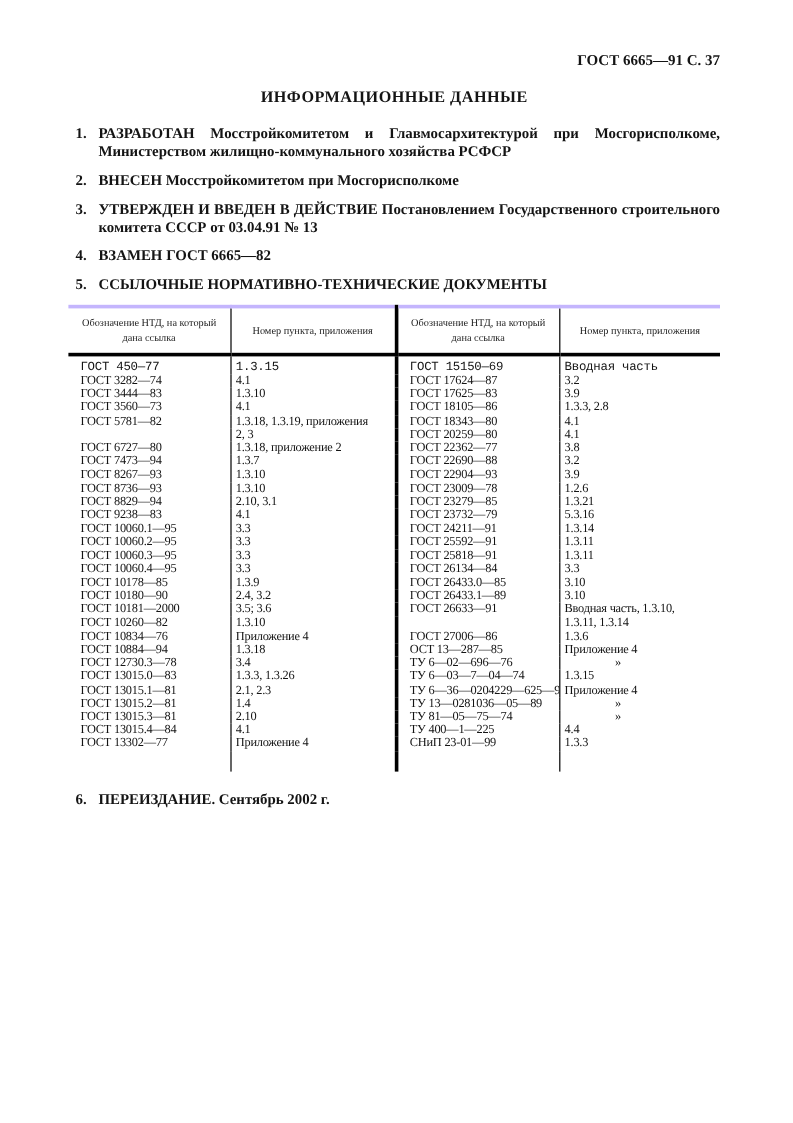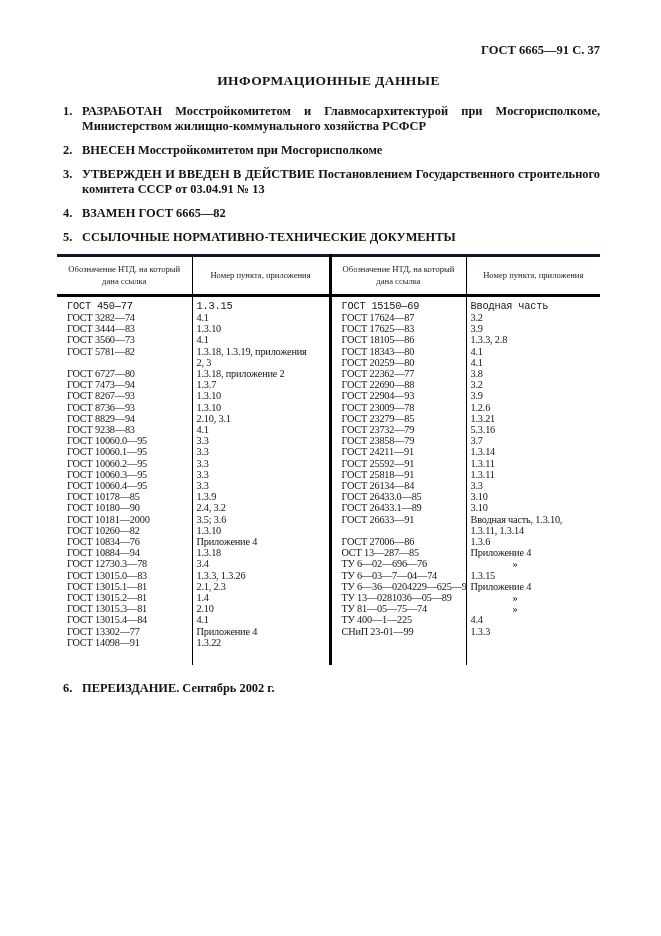--- a/index.html
+++ b/index.html
@@ -12,21 +12,21 @@
   .doc-ref{text-align:right;font-weight:bold;font-size:12.5px;line-height:1.1;}
   .title{text-align:center;font-weight:bold;font-size:13.5px;letter-spacing:.4px;margin:15px 0 15px 0;font-family:Liberation Serif, serif;}
   .items{margin:0;}
   .item{
     position:relative;margin:0 0 9px 6px;padding-left:19px;
     font-weight:bold;font-size:12.4px;line-height:1.21;text-align:justify;
   }
   .item .num{position:absolute;left:0;top:0;}
   .ref-table{
     border-collapse:collapse;table-layout:fixed;width:543px;margin-top:7px;
-    border-top:3px solid #0f172a;
+    border-top:3px solid #c4b5fd;
   }
   .ref-table col.c1{width:135px;}
   .ref-table col.c2{width:138px;}
   .ref-table col.c3{width:136px;}
   .ref-table col.c4{width:134px;}
   .ref-table th{
     font-weight:normal;font-size:8.6px;line-height:1.4;text-align:center;vertical-align:middle;
     height:33px;padding:2px 8px;border-bottom:3px solid #000;color:#222;
   }
   .ref-table th:nth-child(1),.ref-table td:nth-child(1){border-right:1px solid #000;}
@@ -139,26 +139,20 @@
           <td>ГОСТ 23279—85</td>
           <td>1.3.21</td>
         </tr>
         <tr>
           <td>ГОСТ 9238—83</td>
           <td>4.1</td>
           <td>ГОСТ 23732—79</td>
           <td>5.3.16</td>
         </tr>
         <tr>
-          <td>ГОСТ 10060.0—95</td>
-          <td>3.3</td>
-          <td>ГОСТ 23858—79</td>
-          <td>3.7</td>
-        </tr>
-        <tr>
           <td>ГОСТ 10060.1—95</td>
           <td>3.3</td>
           <td>ГОСТ 24211—91</td>
           <td>1.3.14</td>
         </tr>
         <tr>
           <td>ГОСТ 10060.2—95</td>
           <td>3.3</td>
           <td>ГОСТ 25592—91</td>
           <td>1.3.11</td>
@@ -246,26 +240,20 @@
           <td>4.1</td>
           <td>ТУ 400—1—225</td>
           <td>4.4</td>
         </tr>
         <tr>
           <td>ГОСТ 13302—77</td>
           <td>Приложение 4</td>
           <td>СНиП 23-01—99</td>
           <td>1.3.3</td>
         </tr>
-        <tr>
-          <td>ГОСТ 14098—91</td>
-          <td>1.3.22</td>
-          <td></td>
-          <td></td>
-        </tr>
         <tr class="spacer">
           <td></td>
           <td></td>
           <td></td>
           <td></td>
         </tr>
       </tbody>
   </table>
 
   <div class="items reissue" id="reissue-item">

